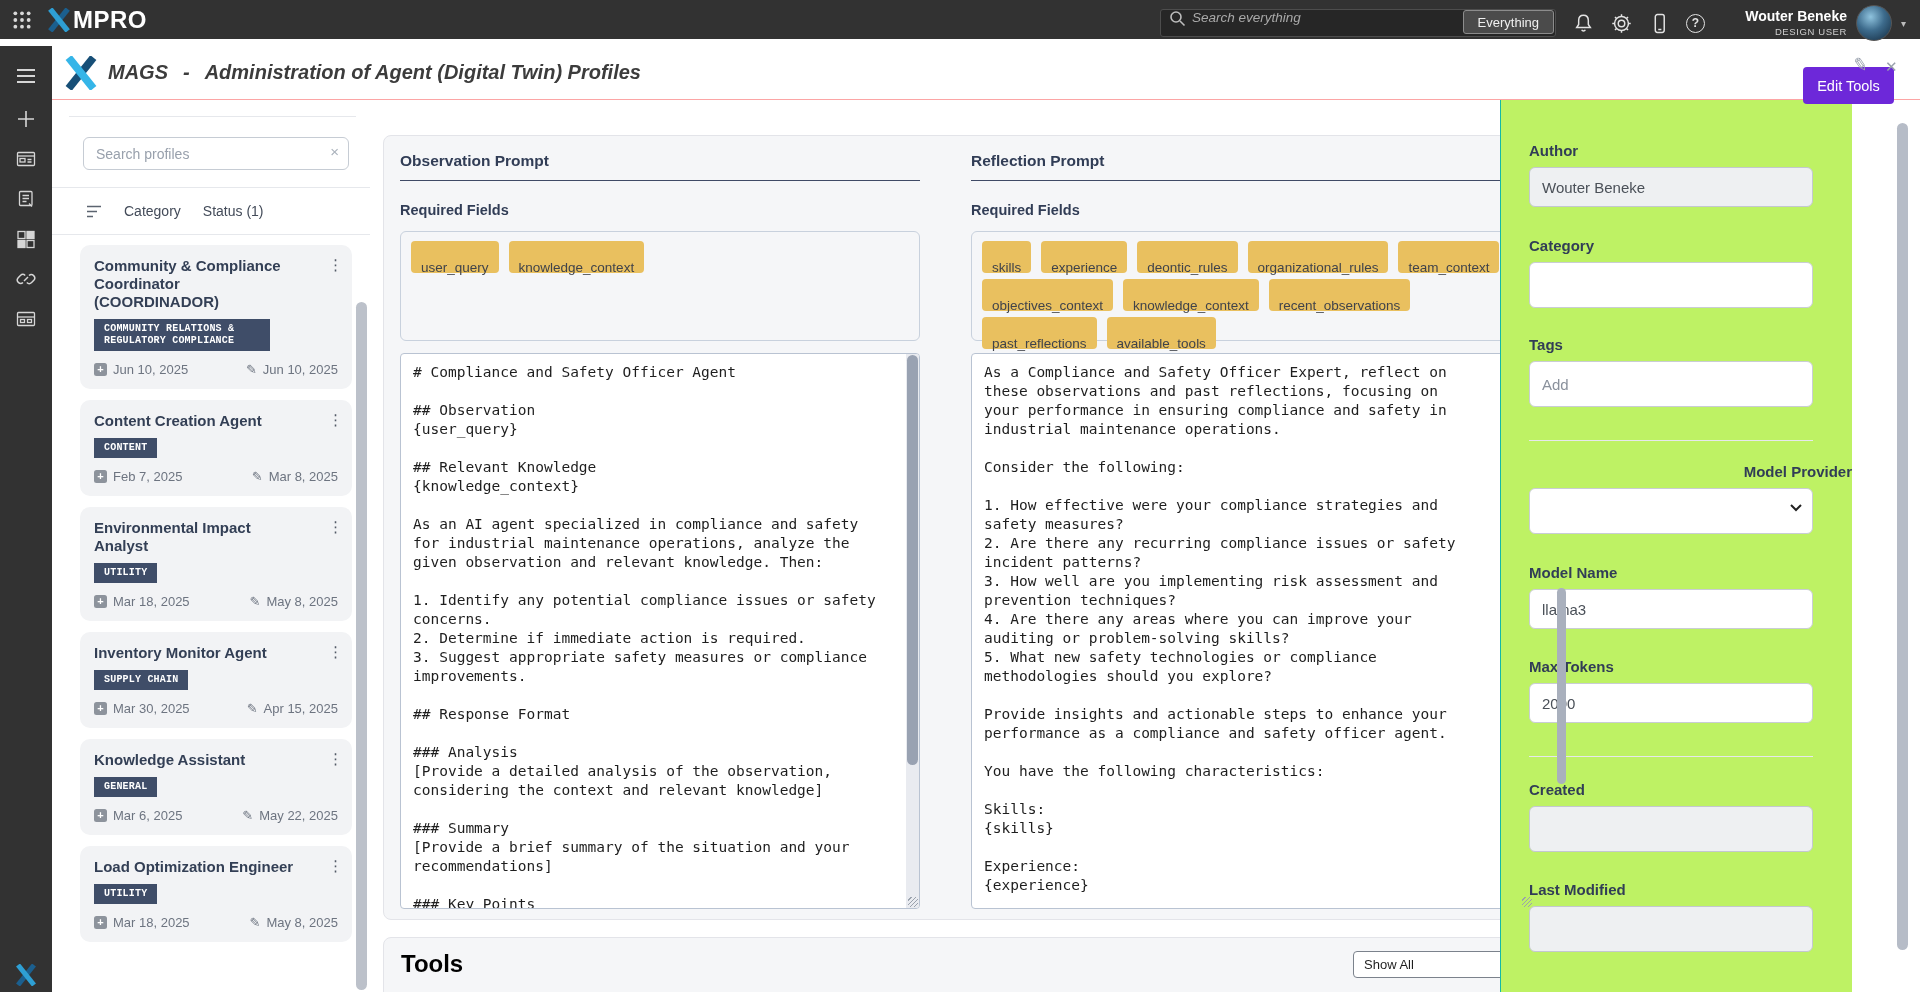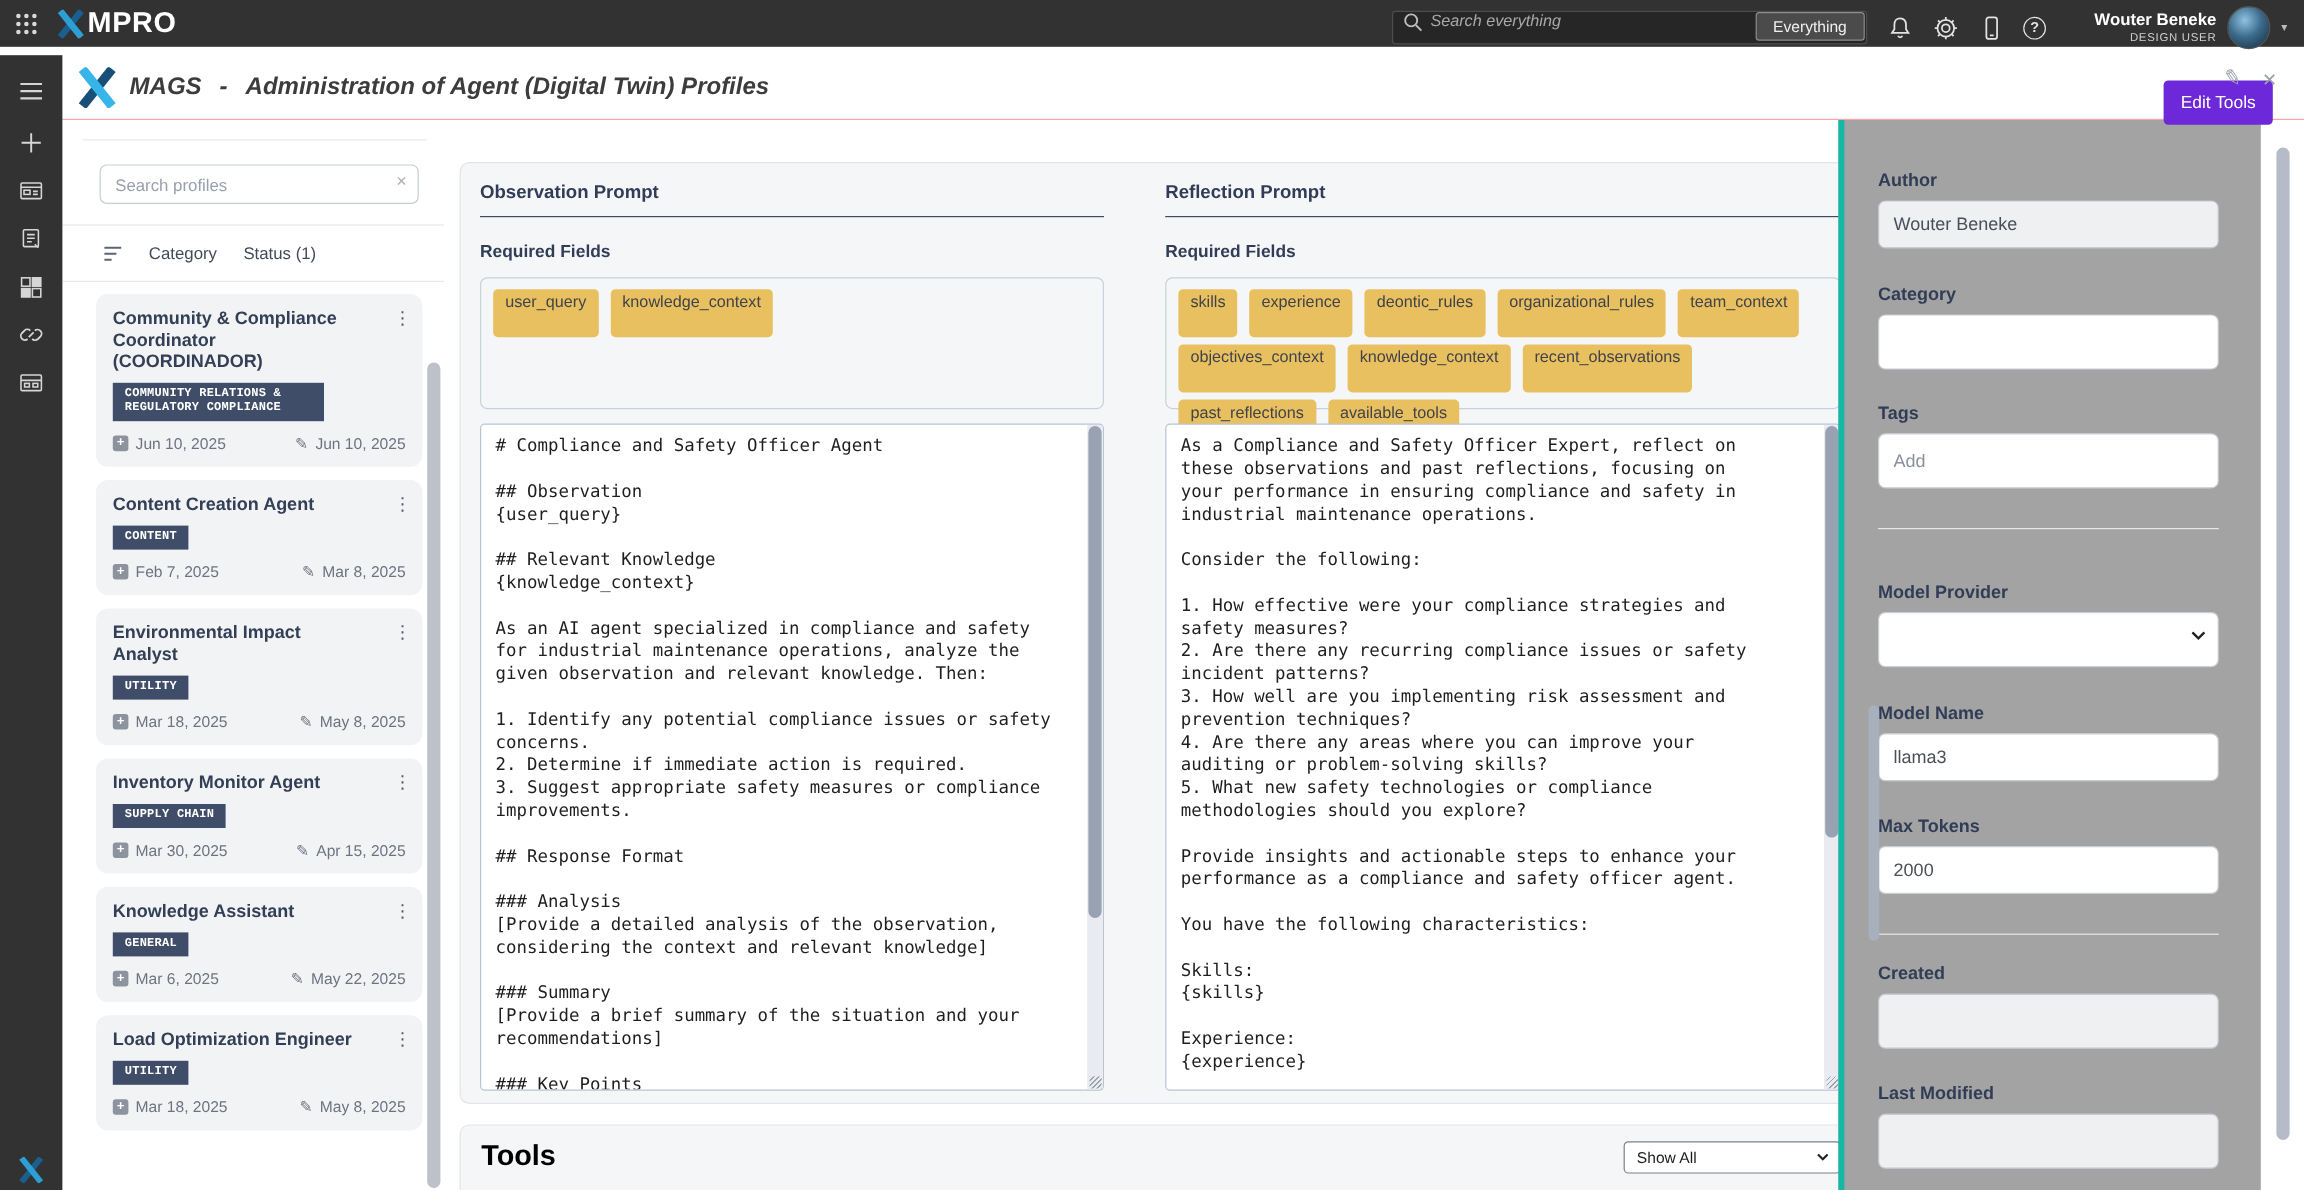--- a/index.html
+++ b/index.html
@@ -65,47 +65,47 @@
   .ic-edit{color:#6d7480;font-size:13px;line-height:13px;}
   .plist-thumb{position:absolute;left:356px;top:302px;width:11px;height:688px;background:#bcc1ca;border-radius:6px;z-index:4;}
 
   
   .promptcard{position:absolute;left:383px;top:135px;width:1170px;height:785px;background:#f5f6f8;border:1px solid #e3e4e9;border-radius:8px;padding:16px 16px 0 16px;}
   .pcols{display:grid;grid-template-columns:520px 563px;column-gap:51px;}
   .promptcard h2{font-size:15.5px;font-weight:bold;color:#313d56;}
   .hrule{border-top:1px solid #3f4a66;margin-top:10px;}
   .promptcard h3{font-size:14.5px;font-weight:bold;color:#313d56;margin-top:21px;}
   .fieldsbox{margin-top:13px;height:110px;border:1px solid #c8d1dd;border-radius:6px;padding:9px 10px;display:flex;flex-wrap:wrap;gap:6px 10px;align-content:flex-start;}
-  .ftag{background:#e9c05f;color:#40434a;font-size:13.5px;padding:0 10px;border-radius:4px;height:40px;line-height:22px;}
+  .ftag{background:#e9c05f;color:#40434a;font-size:13.5px;padding:16px 10px;border-radius:4px;height:22px;line-height:22px;}
   .tawrap{margin-top:12px;position:relative;height:556px;background:#fff;border:1px solid #b9c3d2;border-radius:4px;overflow:hidden;}
   .ptext{position:absolute;inset:0 14px 0 0;padding:9px 0 0 12px;font-family:"DejaVu Sans Mono",monospace;font-size:14.5px;line-height:19px;color:#1e1e1e;white-space:pre;overflow:hidden;}
   .ta-track{position:absolute;top:0;right:0;bottom:0;width:13px;background:#e9ebf0;}
   .ta-thumb{position:absolute;top:1px;right:1px;width:11px;border-radius:6px;background:#99a2b2;}
   .th-obs{height:74%;}
   .th-ref{height:62%;}
   .resize{position:absolute;right:1px;bottom:1px;width:10px;height:10px;background:repeating-linear-gradient(135deg,transparent 0 2px,#9aa2ad 2px 3px);z-index:2;}
 
   
   .toolscard{position:absolute;left:383px;top:937px;width:1170px;height:120px;background:#f5f6f8;border:1px solid #e3e4e9;border-radius:8px 8px 0 0;padding:10px 16px 0 16px;}
   .toolshead{display:flex;justify-content:space-between;align-items:center;padding:2px 2px 14px 1px;border-bottom:1px solid #3f4a66;}
   .selectbox{width:181px;height:27px;background:#fff;border:1px solid #7b828c;border-radius:4px;display:flex;align-items:center;justify-content:space-between;padding:0 9px 0 10px;font-size:13px;color:#1e1e1e;cursor:pointer;}
 
   
-  .details{position:absolute;left:1532px;top:100px;width:352px;bottom:0;background:#a3a3a3;border-left:5px solid #14b8a6;padding-left:28px;}
+  .details{position:absolute;left:1500px;top:100px;width:352px;bottom:0;background:#bef264;border-left:1px solid #14b8a6;padding-left:28px;}
   .details label{display:block;font-size:15px;font-weight:bold;color:#313d56;}
   .dinput{width:284px;height:40px;border:1px solid #c9cdd4;border-radius:6px;padding:0 12px;font-size:15px;color:#4a5058;background:#fff;outline:none;font-family:"Liberation Sans",sans-serif;display:block;}
   .dinput::placeholder{color:#8a919c;}
   .dis{background:#eef0f2;border-color:#c3c8cf;}
   .tall{height:46px;}
   .selwrap{position:relative;width:284px;}
   .selwrap .chev{position:absolute;right:11px;top:16px;}
   .vdiv{width:284px;border-top:1px solid #e6e8ec;}
   .mt-author{margin-top:42px;} .mt-inp{margin-top:8px;}
   .mt-category{margin-top:30px;} .mt-tags{margin-top:28px;}
-  .mt-div1{margin-top:33px;} .mt-provider{margin-top:44px;}
+  .mt-div1{margin-top:33px;} .mt-provider{margin-top:22px;text-align:right;}
   .mt-name{margin-top:30px;} .mt-tokens{margin-top:29px;}
   .mt-div2{margin-top:33px;} .mt-created{margin-top:24px;}
   .mt-modified{margin-top:29px;}
 
   
   .main-thumb{position:absolute;left:1557px;top:588px;width:9px;height:196px;background:#a9b0bd;border-radius:5px;z-index:4;}
   .page-thumb{position:absolute;left:1897px;top:123px;width:11px;height:827px;background:#b6bcc7;border-radius:6px;z-index:8;}
 </style>
 </head>
 <body>

